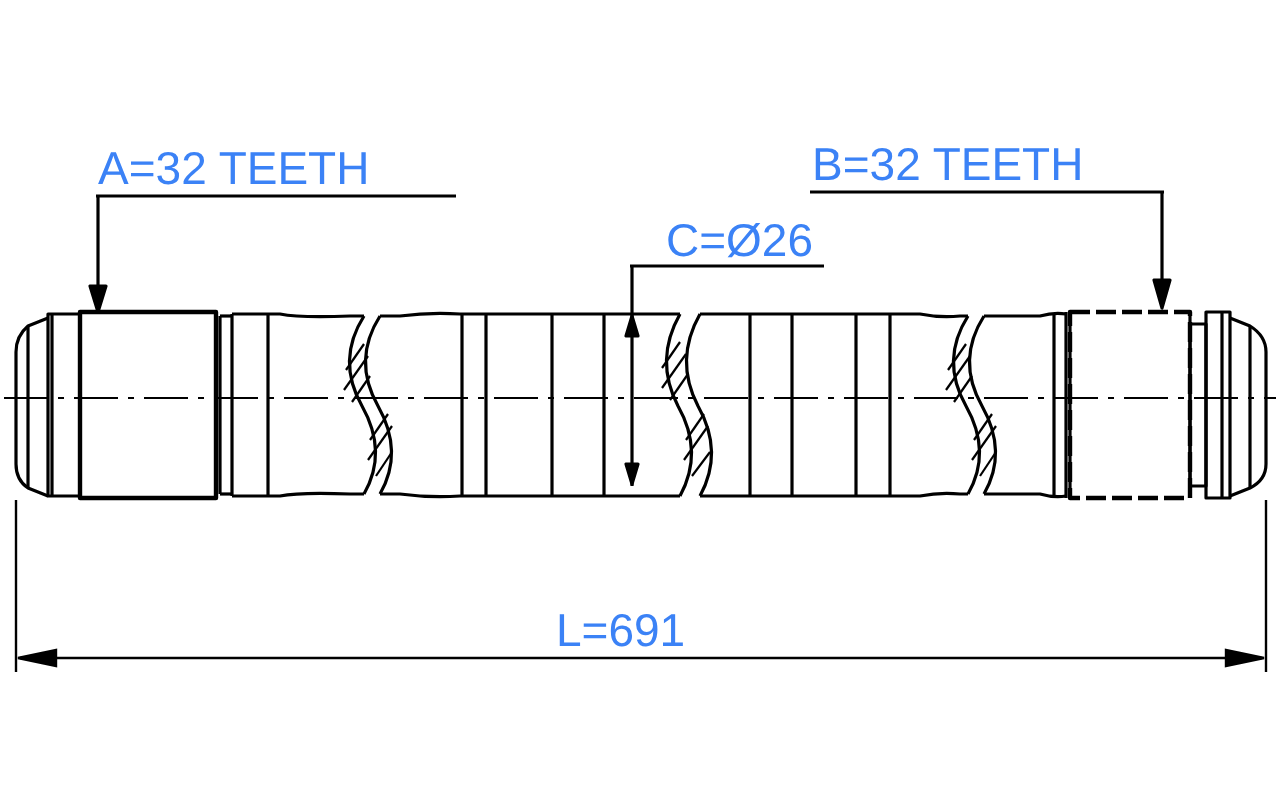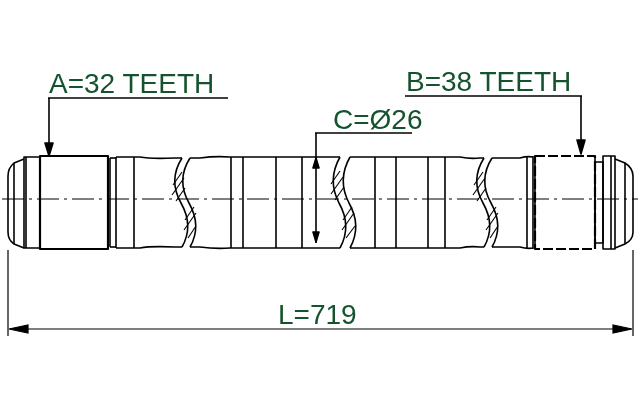--- a/index.html
+++ b/index.html
@@ -1,18 +1,18 @@
 <!DOCTYPE html>
 <html><head>
 <meta charset="utf-8">
 <style>
   html, body { margin:0; padding:0; background:#ffffff; }
   body { width:640px; height:400px; position:relative; overflow:hidden; font-family:"Liberation Sans", sans-serif; }
   svg { position:absolute; left:0; top:0; }
-  .lbl { position:absolute; font-family:"Liberation Sans", sans-serif; color:#14532d; font-size:28px; line-height:24px; white-space:nowrap; letter-spacing:0px; }
+  .lbl { position:absolute; font-family:"Liberation Sans", sans-serif; color:#3b82f6; font-size:23px; line-height:24px; white-space:nowrap; letter-spacing:0px; }
 </style>
 </head>
 <body>
 
 <svg width="640" height="400" viewBox="0 0 640 400">
   <g fill="none" stroke="#000" stroke-width="1.6" stroke-linejoin="round">
 
     <g>
       <line x1="48" y1="98" x2="228" y2="98"></line>
       <line x1="49" y1="98" x2="49" y2="148"></line>
@@ -118,15 +118,15 @@
   <g stroke="#000" stroke-width="1.2">
     <line x1="8" y1="250" x2="8" y2="336"></line>
     <line x1="633" y1="250" x2="633" y2="336"></line>
     <line x1="10" y1="329" x2="631" y2="329"></line>
     <polygon points="9,329 28,325 28,333" fill="#000"></polygon>
     <polygon points="632,329 613,325 613,333" fill="#000"></polygon>
   </g>
 </svg>
 
 <div class="lbl" style="left:49px; top:72px;">A=32 TEETH</div>
-<div class="lbl" style="left:406px; top:70px;">B=38 TEETH</div>
+<div class="lbl" style="left:406px; top:70px;">B=32 TEETH</div>
 <div class="lbl" style="left:333px; top:108px;">C=Ø26</div>
-<div class="lbl" style="left:278px; top:303px;">L=719</div>
+<div class="lbl" style="left:278px; top:303px;">L=691</div>
 
 </body></html>

